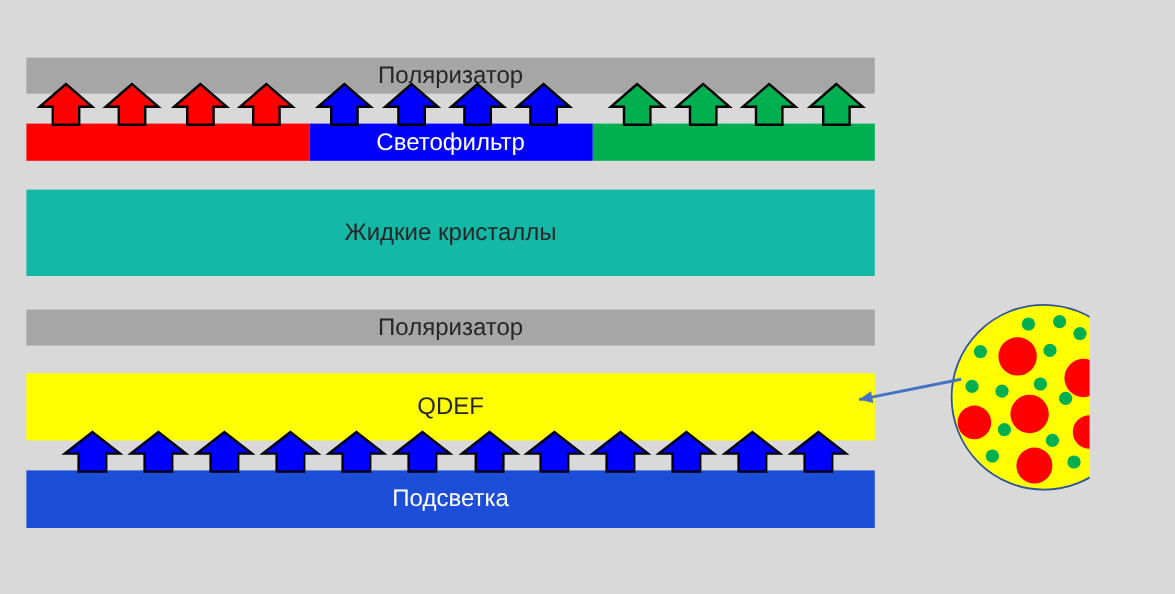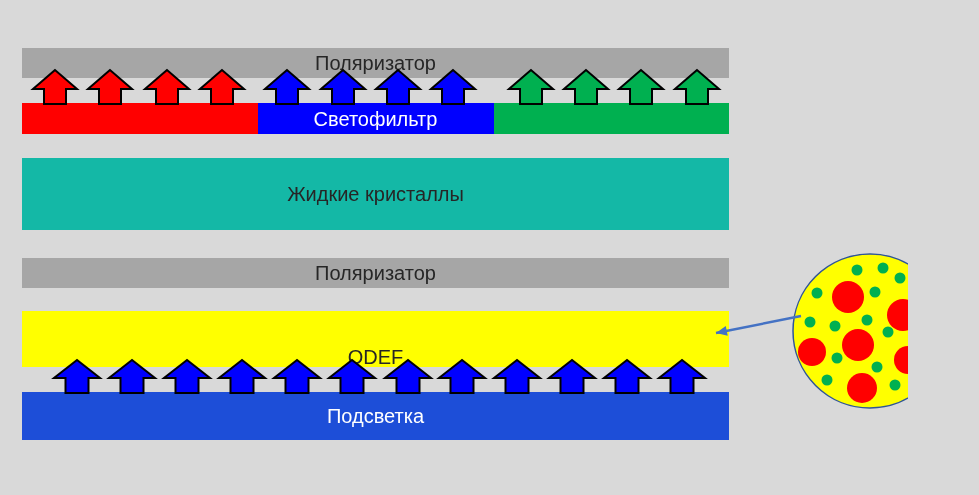--- a/index.html
+++ b/index.html
@@ -54,21 +54,21 @@
   </div>
 
   <div class="bar liquid-crystals" style="background-color: #14b8a6;">
     <span class="label dark">Жидкие кристаллы</span>
   </div>
 
   <div class="bar polarizer-bottom" style="background-color: rgb(166, 166, 166);">
     <span class="label dark">Поляризатор</span>
   </div>
 
-  <div class="bar qdef" style="background-color: rgb(255, 255, 0); align-items: flex-end;">
+  <div class="bar qdef" style="background-color: rgb(255, 255, 0);">
     <span class="label dark">QDEF</span>
   </div>
 
   <div class="bar backlight" style="background-color: #1d4ed8;">
     <span class="label white">Подсветка</span>
   </div>
 
   <svg id="overlay" viewBox="0 0 979 495" xmlns="http://www.w3.org/2000/svg">
       <polygon points="55,70 33,89 44,89 44,104 66,104 66,89 77,89" fill="#ff0000" stroke="#000000" stroke-width="2" stroke-linejoin="miter"></polygon>
       <polygon points="110,70 88,89 99,89 99,104 121,104 121,89 132,89" fill="#ff0000" stroke="#000000" stroke-width="2" stroke-linejoin="miter"></polygon>

